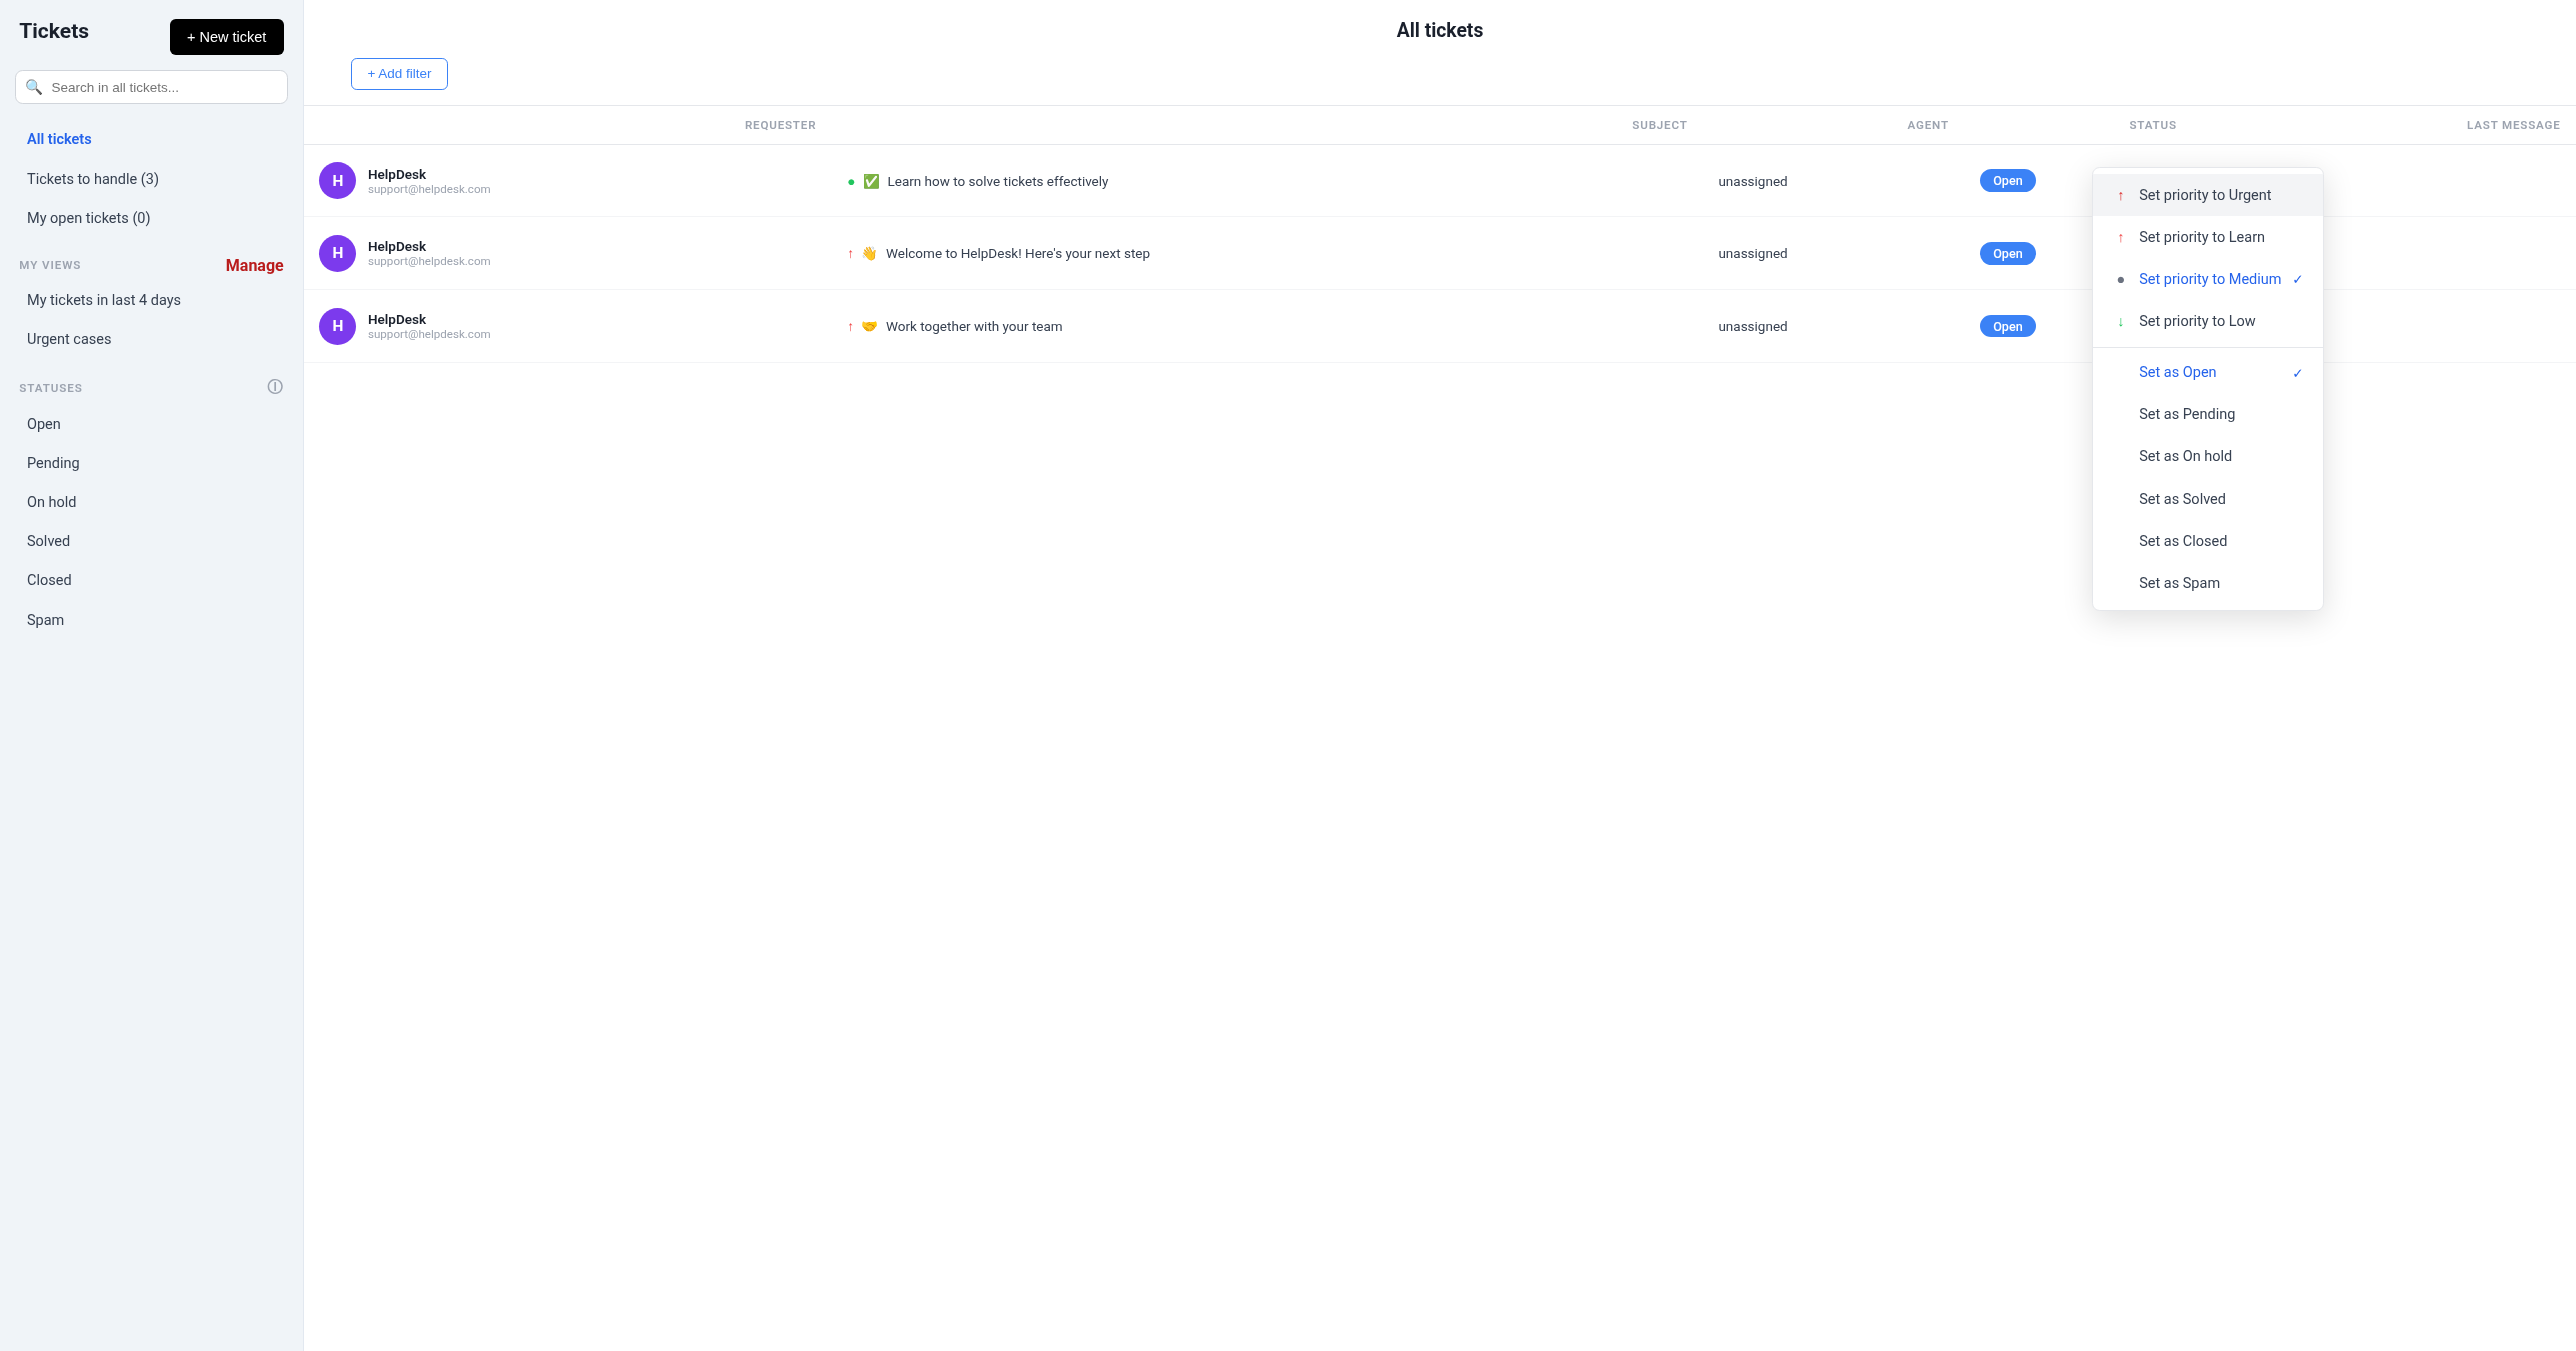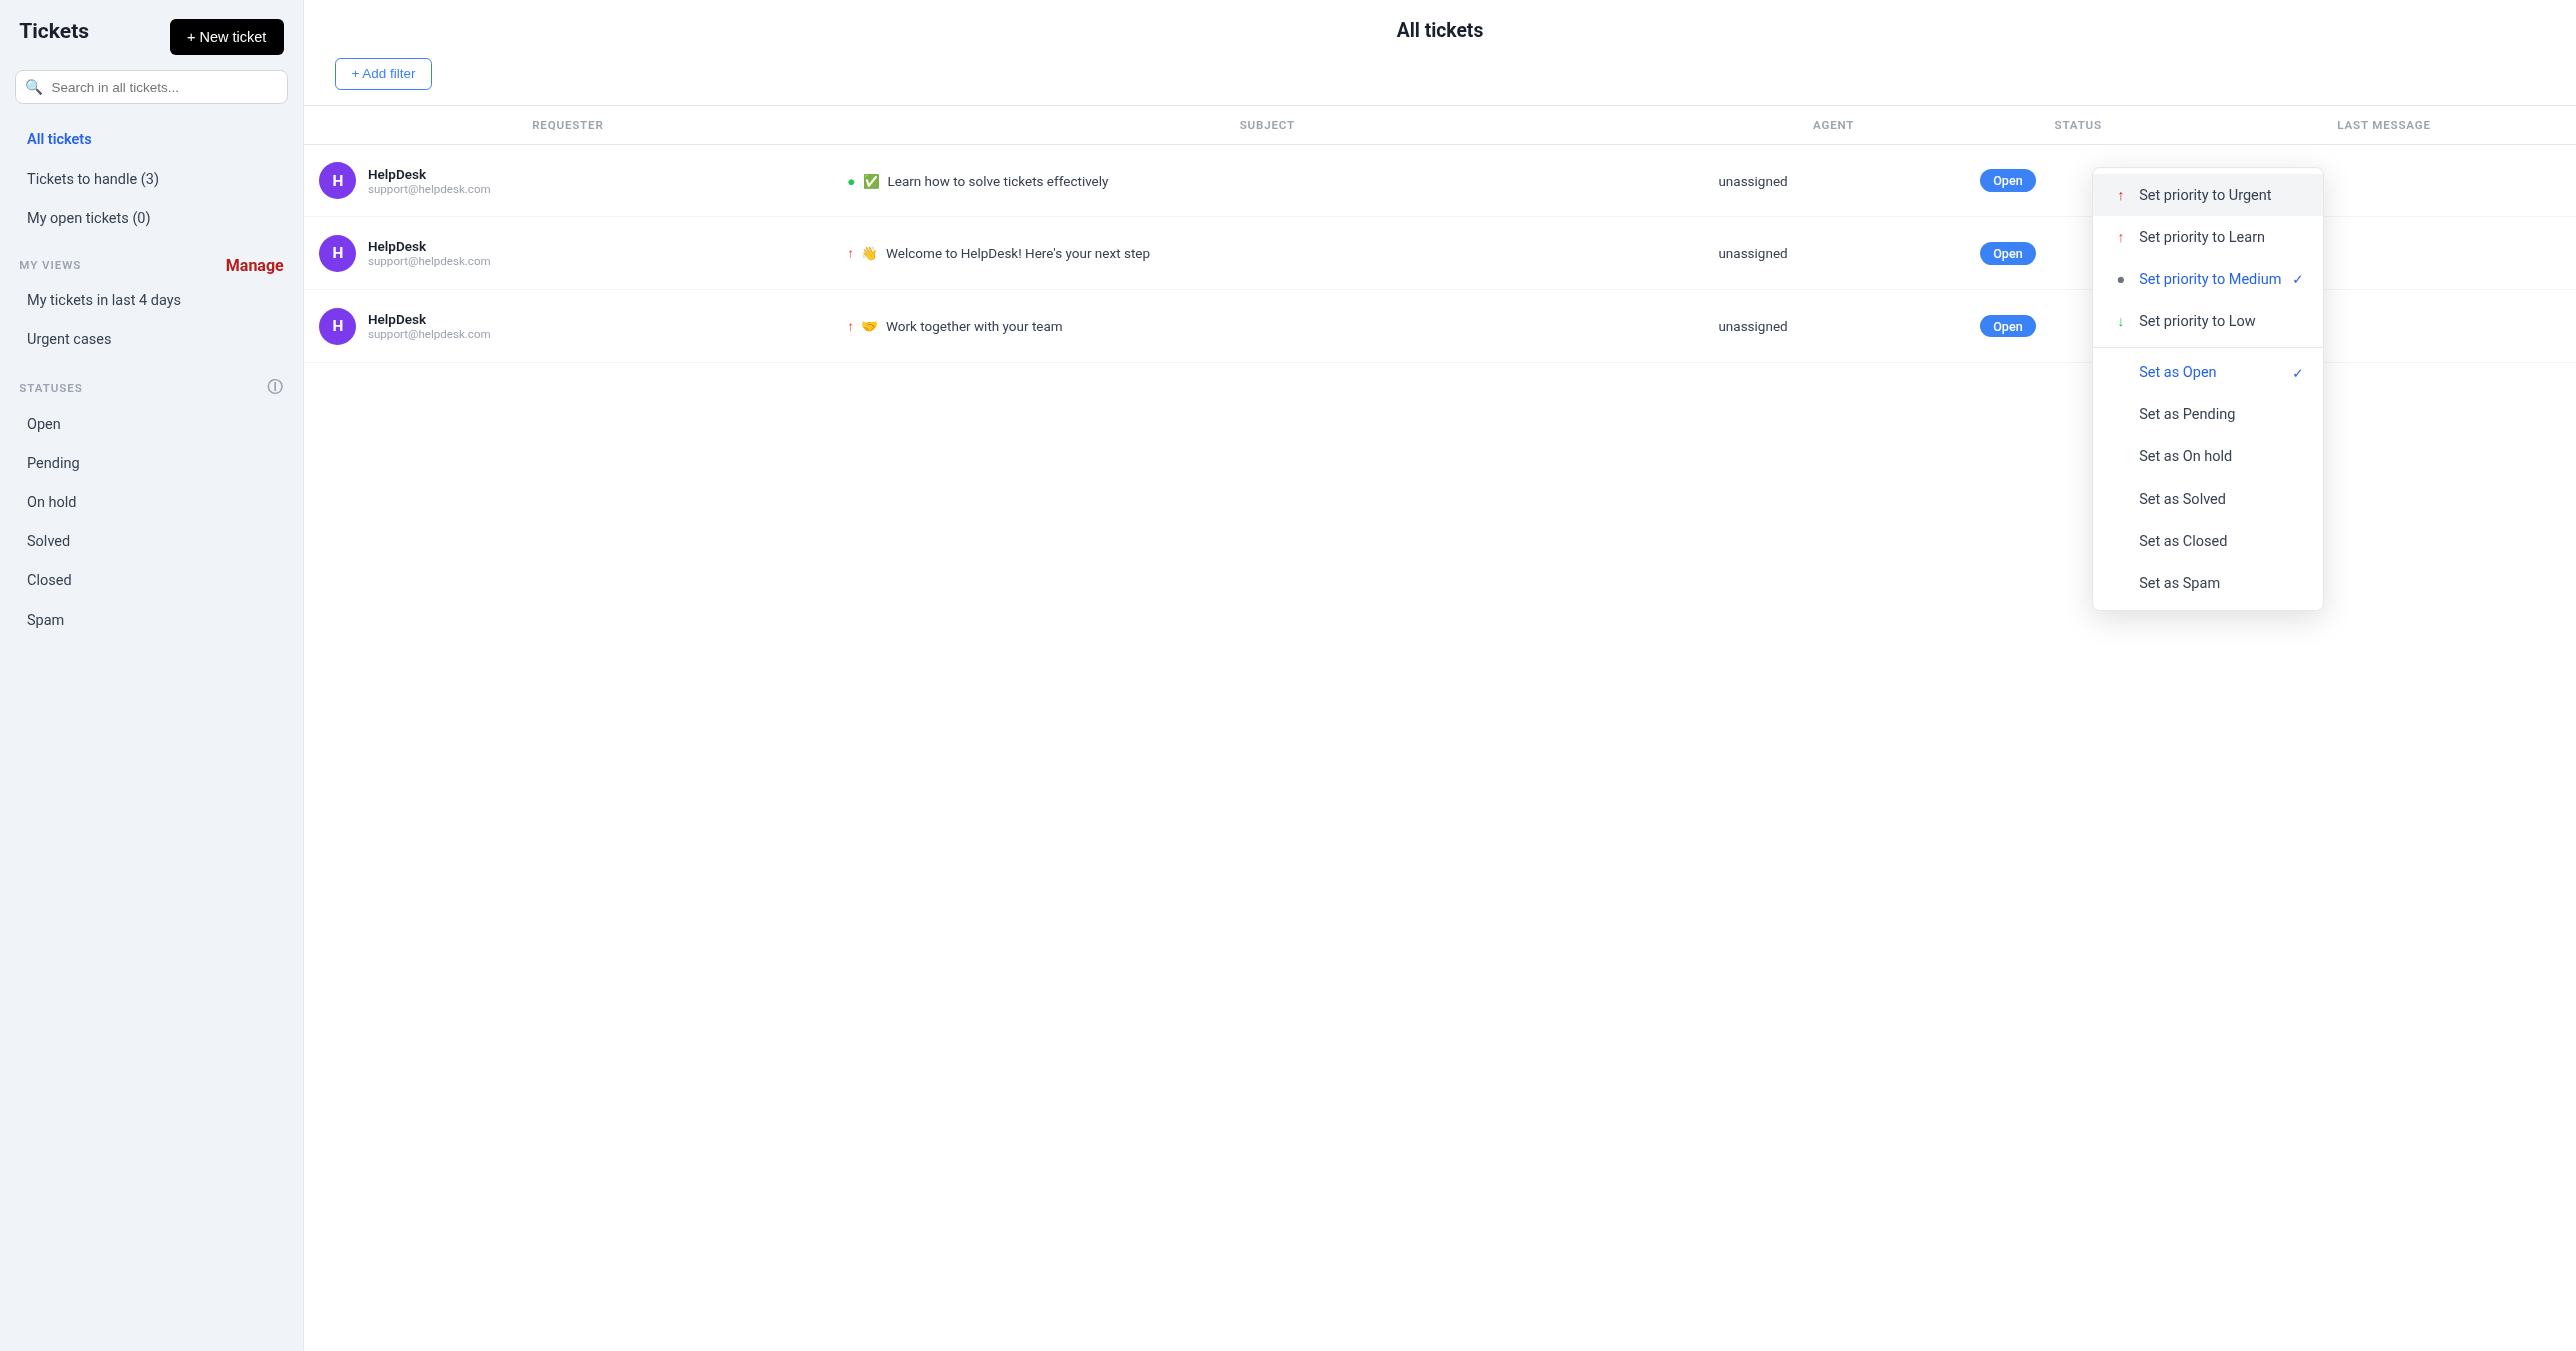--- a/index.html
+++ b/index.html
@@ -115,20 +115,21 @@
       font-size: 19.3px;
       font-weight: 700;
       color: #1a202c;
       text-align: center;
       margin-bottom: 15.4px;
     }
     .filter-bar {
       display: flex;
       align-items: center;
       gap: 11.6px;
+      margin-left: 16px;
     }
     .add-filter-btn {
       border: 1.4px solid #3b82f6;
       color: #3b82f6;
       background: #fff;
       border-radius: 5.8px;
       padding: 7.7px 15.4px;
       font-size: 13.5px;
       cursor: pointer;
       display: flex;
@@ -145,21 +146,21 @@
     
     .tickets-table {
       flex: 1;
       overflow-y: auto;
     }
     table {
       width: 100%;
       border-collapse: collapse;
     }
     thead th {
-      text-align: center;
+      text-align: right;
       padding: 11.6px 15.4px;
       font-size: 11.6px;
       font-weight: 600;
       color: #9ca3af;
       letter-spacing: 0.07em;
       text-transform: uppercase;
       border-bottom: 1px solid #e5e7eb;
       background: #fff;
     }
     tbody tr {

